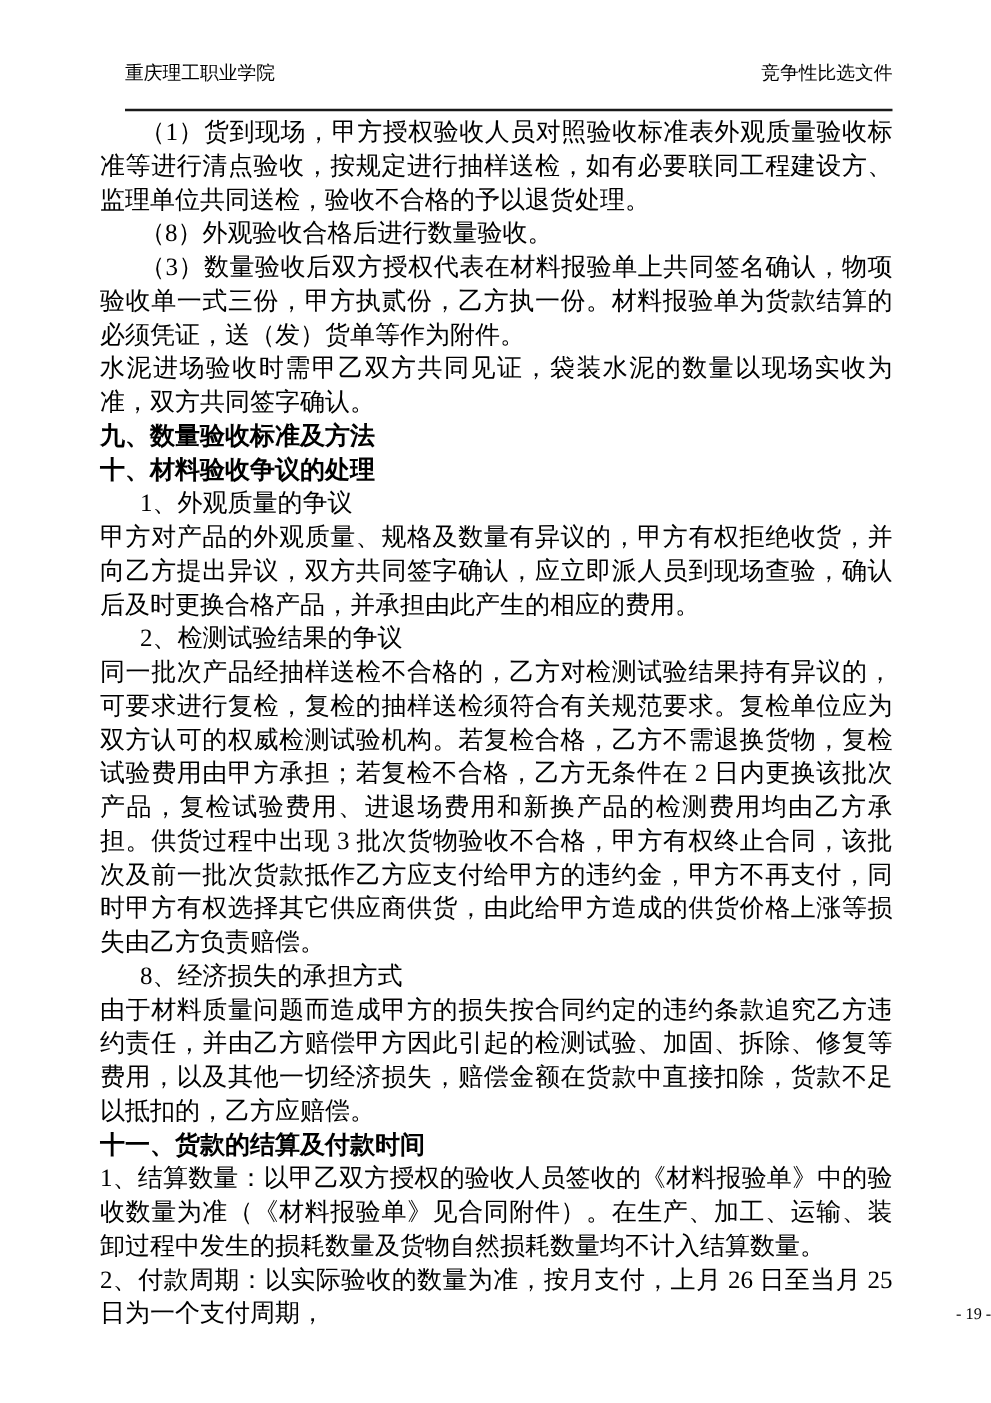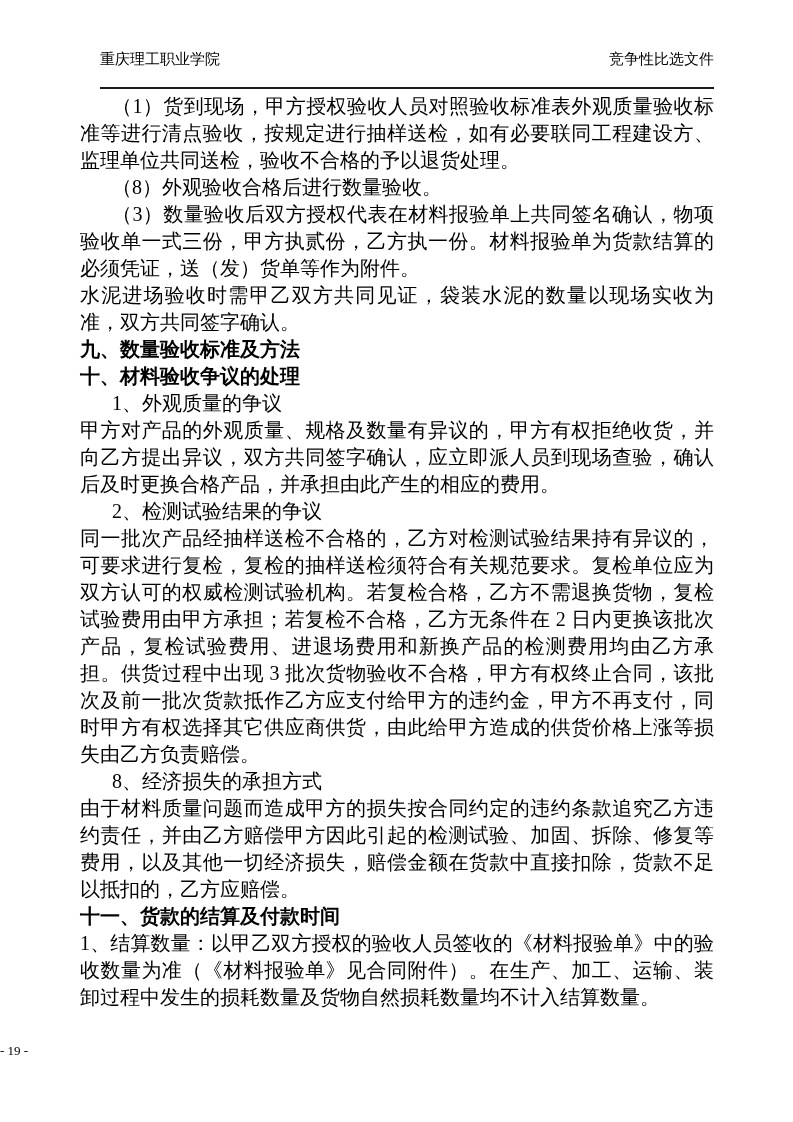--- a/index.html
+++ b/index.html
@@ -47,21 +47,21 @@
   .blk-heading {
     font-family: "Liberation Sans", sans-serif;
     font-weight: bold;
     text-align: left;
   }
   .footer {
     position: absolute;
     left: 0;
     right: 0;
     top: 1043px;
-    text-align: left;
+    text-align: right;
     font-size: 13px;
     font-family: "Liberation Serif", serif;
   }
 </style>
 </head>
 <body>
 
 <div class="page">
 
   <div class="header">
@@ -77,19 +77,20 @@
       <p class="blk blk-heading">九、数量验收标准及方法</p>
       <p class="blk blk-heading">十、材料验收争议的处理</p>
       <p class="blk blk-subheading">1、外观质量的争议</p>
       <p class="blk blk-paragraph">甲方对产品的外观质量、规格及数量有异议的，甲方有权拒绝收货，并向乙方提出异议，双方共同签字确认，应立即派人员到现场查验，确认后及时更换合格产品，并承担由此产生的相应的费用。</p>
       <p class="blk blk-subheading">2、检测试验结果的争议</p>
       <p class="blk blk-paragraph">同一批次产品经抽样送检不合格的，乙方对检测试验结果持有异议的，可要求进行复检，复检的抽样送检须符合有关规范要求。复检单位应为双方认可的权威检测试验机构。若复检合格，乙方不需退换货物，复检试验费用由甲方承担；若复检不合格，乙方无条件在 2 日内更换该批次产品，复检试验费用、进退场费用和新换产品的检测费用均由乙方承担。供货过程中出现 3 批次货物验收不合格，甲方有权终止合同，该批次及前一批次货款抵作乙方应支付给甲方的违约金，甲方不再支付，同时甲方有权选择其它供应商供货，由此给甲方造成的供货价格上涨等损失由乙方负责赔偿。</p>
       <p class="blk blk-subheading">8、经济损失的承担方式</p>
       <p class="blk blk-paragraph">由于材料质量问题而造成甲方的损失按合同约定的违约条款追究乙方违约责任，并由乙方赔偿甲方因此引起的检测试验、加固、拆除、修复等费用，以及其他一切经济损失，赔偿金额在货款中直接扣除，货款不足以抵扣的，乙方应赔偿。</p>
       <p class="blk blk-heading">十一、货款的结算及付款时间</p>
       <p class="blk blk-paragraph">1、结算数量：以甲乙双方授权的验收人员签收的《材料报验单》中的验收数量为准（《材料报验单》见合同附件）。在生产、加工、运输、装卸过程中发生的损耗数量及货物自然损耗数量均不计入结算数量。</p>
+      <p class="blk blk-paragraph">2、付款周期：以实际验收的数量为准，按月支付，上月 26 日至当月 25 日为一个支付周期，</p>
     </div>
 
   <div class="footer">
     <span>- 19 -</span>
   </div>
 
 </div>
 
 </body></html>

